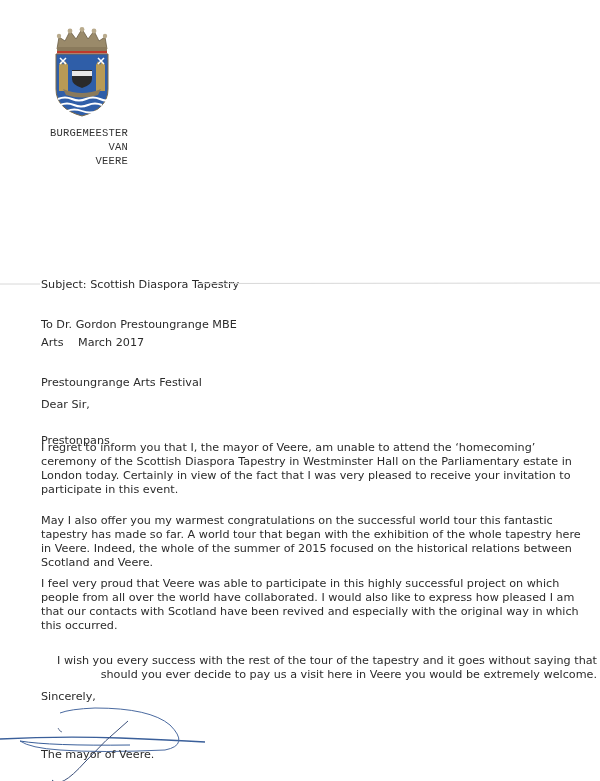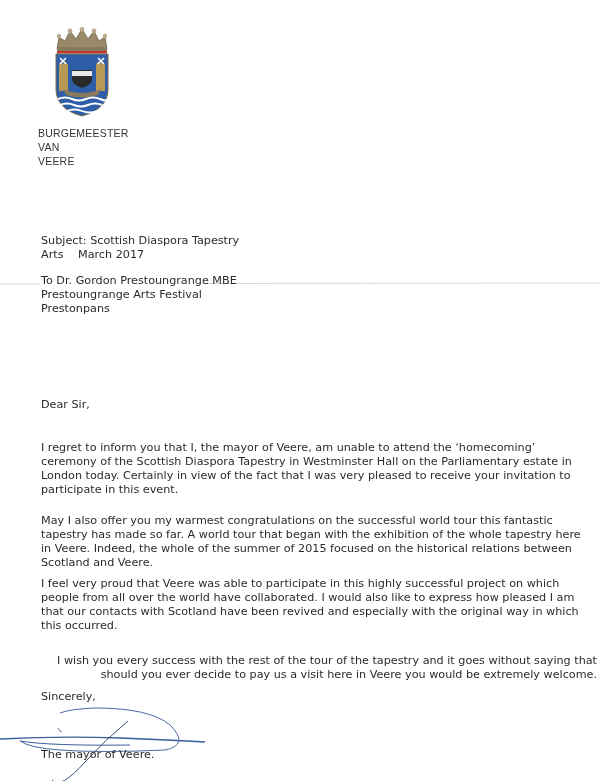--- a/index.html
+++ b/index.html
@@ -1,37 +1,37 @@
 <!DOCTYPE html>
 <html><head>
   <meta charset="utf-8">
   <style>
     html, body { margin: 0; padding: 0; }
     body {
       width: 600px; height: 781px; background: #ffffff; position: relative; overflow: hidden;
       font-family: "DejaVu Sans", sans-serif; color: #2a2a2a;
     }
     .crest { position: absolute; left: 53px; top: 27px; width: 58px; height: 90px; }
-    .office { position: absolute; left: 38px; top: 126px; width: 90px; text-align: left;
-      font-family: Liberation Sans, sans-serif; font-size: 10.5px; line-height: 14px; color: #333; letter-spacing: 0.2px; }
+    .office { position: absolute; left: 38px; top: 126px; width: 90px; text-align: right;
+      font-family: Liberation Mono, monospace; font-size: 10.5px; line-height: 14px; color: #333; letter-spacing: 0.2px; }
     .office div { display: block; }
     .txt { position: absolute; left: 41px; font-size: 11.2px; line-height: 14px; color: #2b2b2b; }
     .subject { top: 234px; }
     .addr { top: 274px; }
     .fold { position: absolute; left: 0; top: 282px; width: 600px; height: 3px; }
     .salutation { top: 398px; }
     .para { position: absolute; left: 41px; width: 556px; font-size: 11.2px; line-height: 14px; color: #2b2b2b; white-space: pre-line; margin-top: 6px; }
     .p1 { top: 435px; }
     .p2 { top: 508px; }
     .p3 { top: 571px; }
     .p4 { top: 648px; text-align: right; }
     .closing { top: 690px; }
     .signoff { top: 748px; }
     .signature { position: absolute; left: 0; top: 700px; width: 260px; height: 81px; pointer-events: none; }
-    .block div { white-space: pre; }
+    .block div { white-space: pre; margin-top: 44px; }
     .date-label { display: inline-block; width: 37px; }
   </style>
 </head>
 <body>
 
 <svg class="crest" viewBox="0 0 58 90">
 
   <g>
     <path d="M4 22 L6 10 L12 14 L17 4 L23 12 L29 2 L35 12 L41 4 L46 14 L52 10 L54 22 Z" fill="#9a8a6a" stroke="#6b5d44" stroke-width="0.8"></path>
     <circle cx="6" cy="9" r="2.2" fill="#b9ab8d"></circle>

